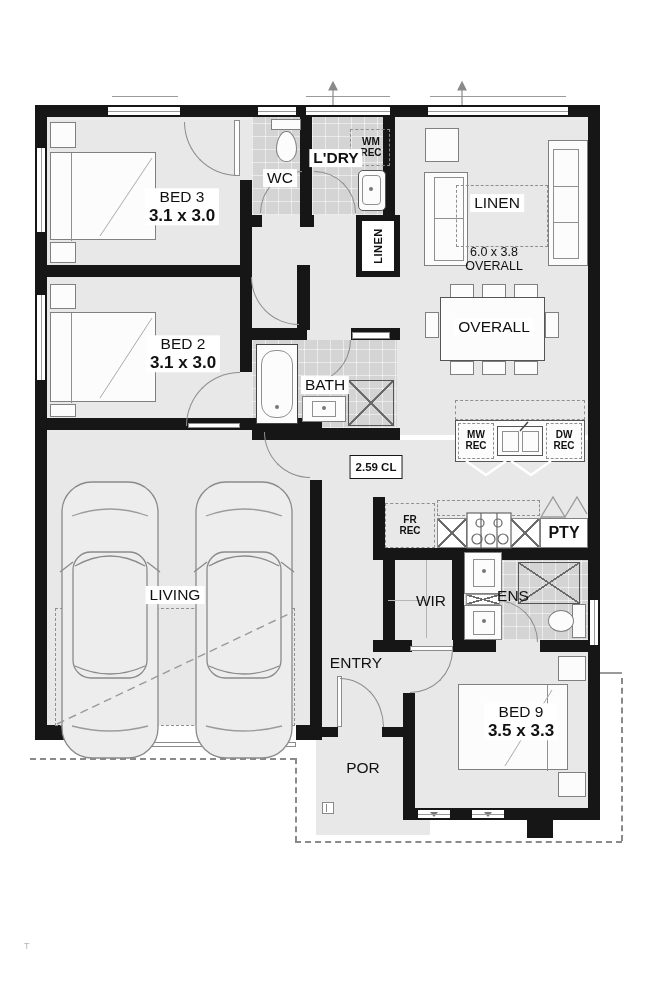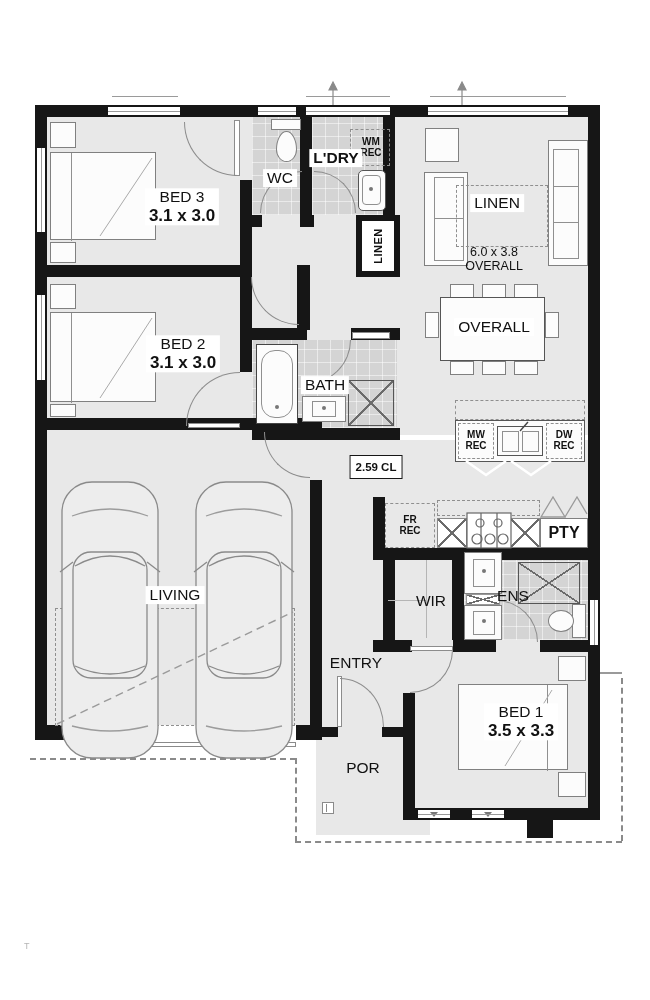--- a/index.html
+++ b/index.html
@@ -334,19 +334,19 @@
     <div class="dim">3.1 x 3.0</div>
   </div>
   <div class="chip" style="left:325px;top:379px;margin-top:6px;">BATH</div>
   <div class="chip" style="left:494px;top:327px;">OVERALL</div>
   <div class="boxed" style="left:376px;top:467px;">2.59 CL</div>
   <div class="chip" style="left:175px;top:595px;">LIVING</div>
   <div class="chip nolabelbg" style="left:431px;top:601px;">WIR</div>
   <div class="chip nolabelbg" style="left:513px;top:596px;">ENS</div>
   <div class="chip nolabelbg" style="left:356px;top:663px;">ENTRY</div>
   <div class="chip" style="left:521px;top:722px;">
-    <div>BED 1</div>
+    <div>BED 9</div>
     <div class="dim">3.5 x 3.3</div>
   </div>
   <div class="chip nolabelbg" style="left:363px;top:768px;">POR</div>
 
   <div class="watermark" style="left:24px;top:941px;">T</div>
 </div>
 
 </body></html>

